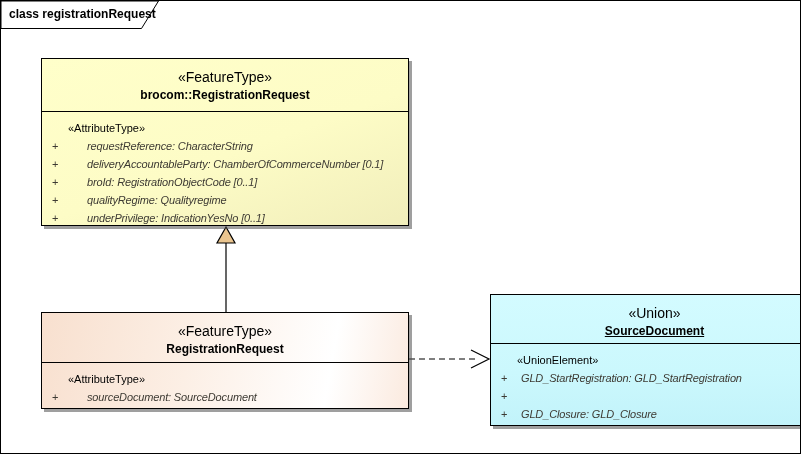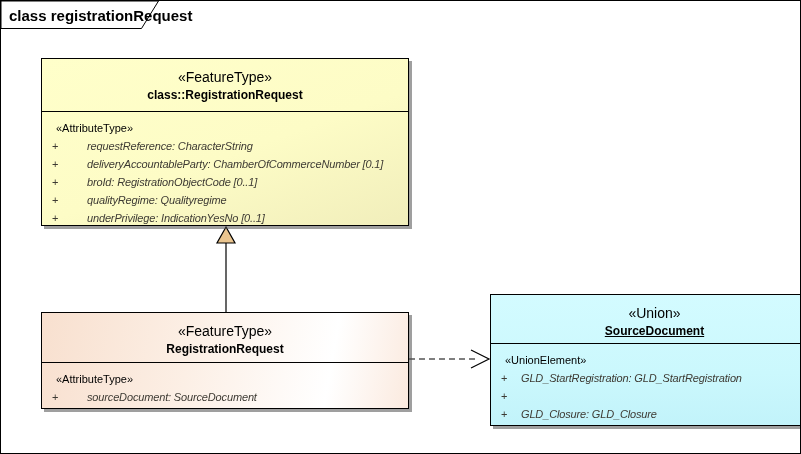--- a/index.html
+++ b/index.html
@@ -3,32 +3,32 @@
 <meta charset="utf-8">
 <style>
   html,body { margin:0; padding:0; background:#fff; }
   body { width:801px; height:454px; font-family:"Liberation Sans", sans-serif; }
   .canvas {
     position:relative; width:799px; height:452px;
     border:1px solid #000; background:#ffffff; overflow:hidden;
   }
   .connector-layer { position:absolute; left:0; top:0; width:799px; height:452px; }
   .tab-label {
-    position:absolute; left:8px; top:6px; font-size:15px; font-weight:bold; color:#000;
+    position:absolute; left:8px; top:6px; font-size:12px; font-weight:bold; color:#000;
     white-space:nowrap;
   }
   .uml-box {
     position:absolute; box-sizing:border-box; border:1px solid #000;
     box-shadow:3px 3px 0 rgba(80,80,80,0.55);
   }
   .uml-header { text-align:center; }
   .stereotype { font-size:14px; color:#000; padding-top:11px; line-height:15px; }
   .class-name { font-size:12px; font-weight:bold; color:#000; line-height:17px; padding-top:2px; }
   .uml-attrs { border-top:1px solid #000; padding-top:7px; }
-  .section-label { font-size:11px; color:#000; padding-left:14px; height:18px; line-height:18px; white-space:nowrap; }
+  .section-label { font-size:11px; color:#000; padding-left:26px; height:18px; line-height:18px; white-space:nowrap; }
   .attr-row { position:relative; height:18px; line-height:18px; font-size:11px; color:#3d3a33; letter-spacing:-0.15px; white-space:nowrap; }
   .vis { position:absolute; left:10px; }
   .attr-text { position:absolute; left:45px;font-style:italic; }
 
   .box-parent {
     left:40px; top:57px; width:368px; height:168px;
     background:linear-gradient(160deg, #ffffca 0%, #fdfcc6 55%, #f1eebb 100%);
   }
   .box-parent .uml-header { height:52px; }
 
@@ -60,21 +60,21 @@
 
     <line x1="408" y1="358" x2="478" y2="358" stroke="#000000" stroke-width="1.2" stroke-dasharray="6,4"></line>
     <path d="M 470 349 L 488 358 L 470 367" fill="none" stroke="#000000" stroke-width="1.2"></path>
   </svg>
 
   <div class="tab-label">class registrationRequest</div>
 
   <div class="uml-box box-parent">
     <div class="uml-header">
       <div class="stereotype">«FeatureType»</div>
-      <div class="class-name">class::RegistrationRequest</div>
+      <div class="class-name">brocom::RegistrationRequest</div>
     </div>
     <div class="uml-attrs">
       <div class="section-label">«AttributeType»</div>
       <div class="attr-row">
         <span class="vis">+</span>
         <span class="attr-text">requestReference: CharacterString</span>
       </div>
       <div class="attr-row">
         <span class="vis">+</span>
         <span class="attr-text">deliveryAccountableParty: ChamberOfCommerceNumber [0.1]</span>

